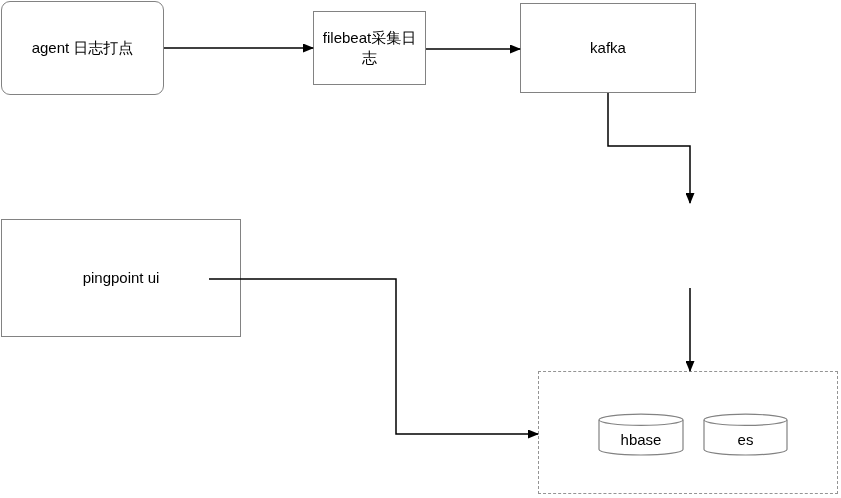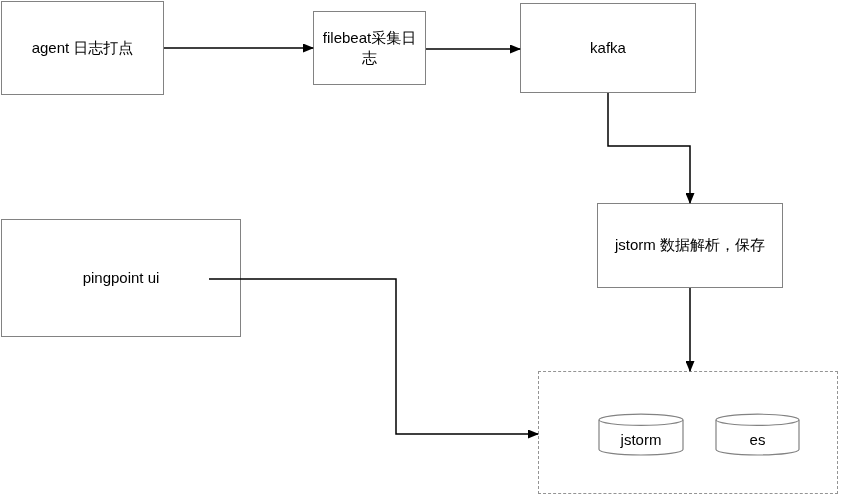--- a/index.html
+++ b/index.html
@@ -22,39 +22,39 @@
     border: 1px solid #828282;
     background: #ffffff;
     display: flex;
     align-items: center;
     justify-content: center;
     text-align: center;
     font-size: 15px;
     line-height: 1.35;
     padding: 0 5px;
   }
-  .node-agent    { left: 1px;   top: 1px;   width: 163px; height: 94px; }
+  .node-agent    { left: 1px;   top: 1px;   width: 163px; height: 94px; border-radius: 9px; }
   .node-filebeat { left: 313px; top: 11px;  width: 113px; height: 74px; }
   .node-kafka    { left: 520px; top: 3px;   width: 176px; height: 90px; align-items: center; }
   .node-jstorm   { left: 597px; top: 203px; width: 186px; height: 85px; }
   .node-pinpoint { left: 1px;   top: 219px; width: 240px; height: 118px; }
   .storage-group {
     position: absolute;
     box-sizing: border-box;
     left: 538px; top: 371px; width: 300px; height: 123px;
     border: 1px dashed #949494;
     background: #ffffff;
   }
   .cylinder {
     position: absolute;
     width: 86px;
     height: 43px;
   }
   .cyl-hbase { left: 59px;  top: 41px; }
-  .cyl-es    { left: 176px; top: 41px; width: 85px; text-decoration: underline; }
+  .cyl-es    { left: 164px; top: 41px; width: 85px; text-decoration: underline; }
   .cylinder svg { display: block; width: 100%; height: 100%; }
   .cyl-label {
     position: absolute;
     left: 0; right: 0; top: 9px; bottom: 0;
     display: flex;
     align-items: center;
     justify-content: center;
     font-size: 15px;
   }
   .connector-layer {
@@ -74,36 +74,33 @@
   </div>
 
   <div class="node node-filebeat">
     <span>filebeat采集日志</span>
   </div>
 
   <div class="node node-kafka">
     <span>kafka</span>
   </div>
 
-  <div class="node node-jstorm">
-    <span>jstorm 数据解析，保存</span>
-  </div>
 
   <div class="node node-pinpoint">
     <span>pingpoint ui</span>
   </div>
 
   <div class="storage-group">
 
     <div class="cylinder cyl-hbase">
       <svg viewBox="0 0 86 43">
         <path d="M1 7 L1 36.5 A42 5.5 0 0 0 85 36.5 L85 7" fill="#ffffff" stroke="#828282" stroke-width="1.2"></path>
         <ellipse cx="43" cy="6.8" rx="42" ry="5.6" fill="#ffffff" stroke="#828282" stroke-width="1.2"></ellipse>
       </svg>
-      <div class="cyl-label">jstorm</div>
+      <div class="cyl-label">hbase</div>
     </div>
 
     <div class="cylinder cyl-es">
       <svg viewBox="0 0 85 43">
         <path d="M1 7 L1 36.5 A41.5 5.5 0 0 0 84 36.5 L84 7" fill="#ffffff" stroke="#828282" stroke-width="1.2"></path>
         <ellipse cx="42.5" cy="6.8" rx="41.5" ry="5.6" fill="#ffffff" stroke="#828282" stroke-width="1.2"></ellipse>
       </svg>
       <div class="cyl-label">es</div>
     </div>
 

